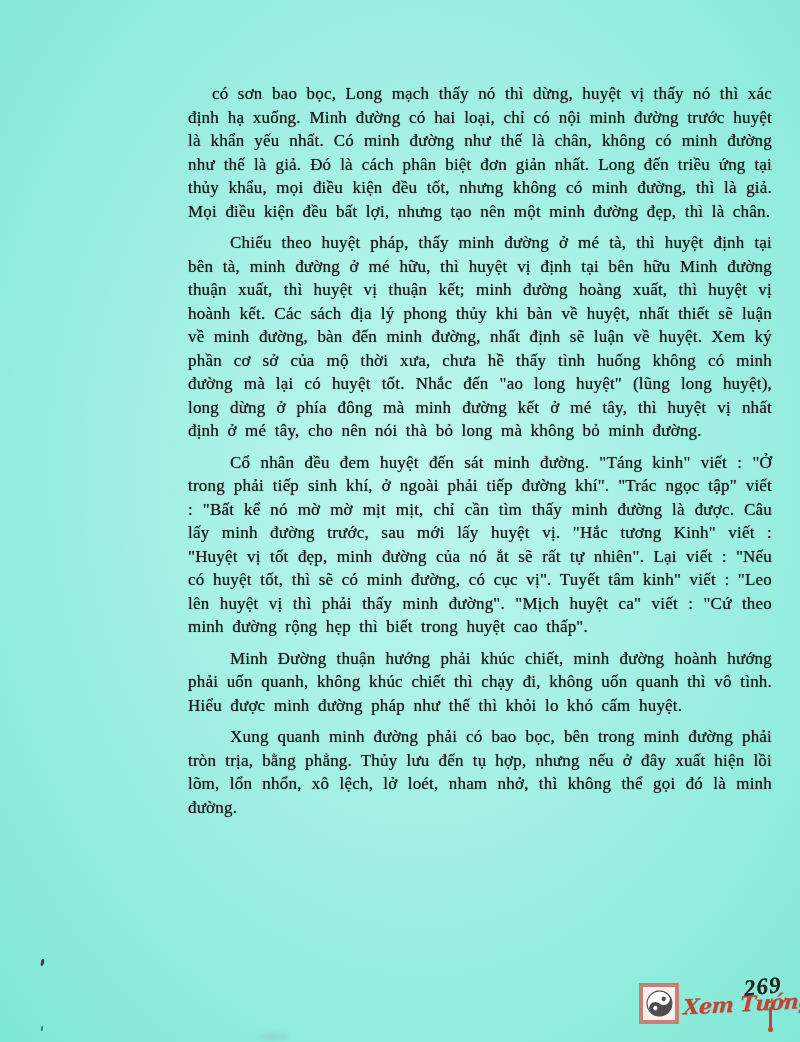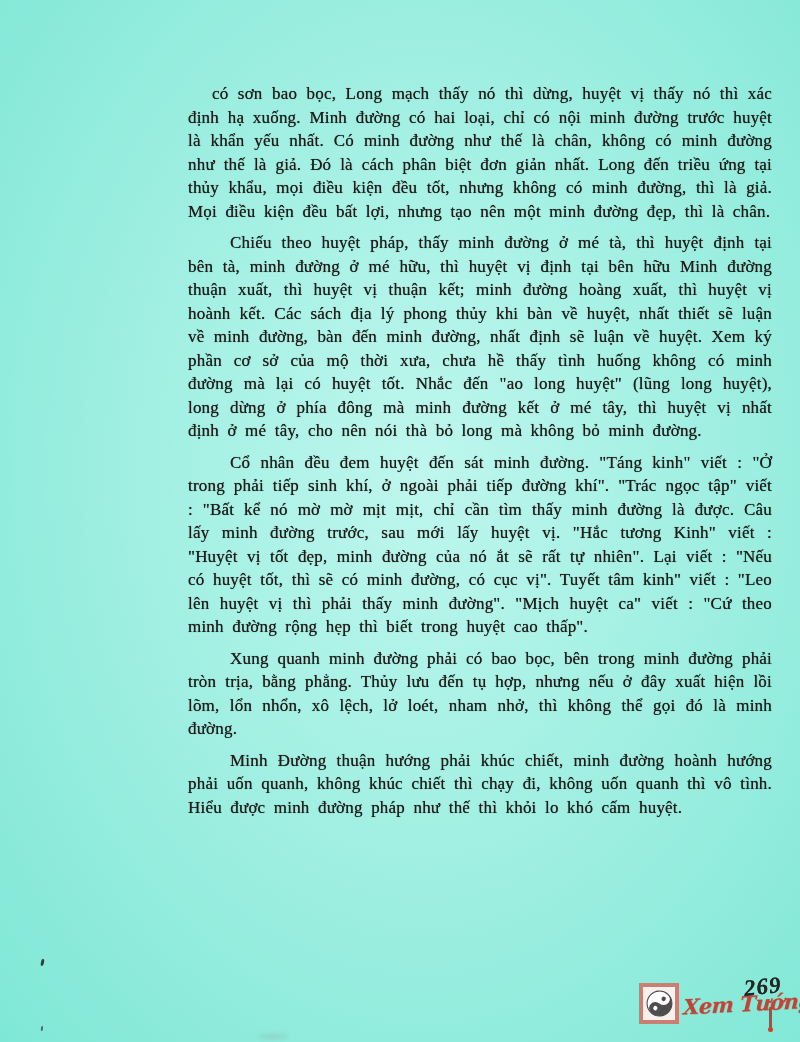--- a/index.html
+++ b/index.html
@@ -130,22 +130,22 @@
 </style>
 </head>
 <body>
 
 <div class="scan-page">
 
   <div class="text-block">
     <p class="para">có sơn bao bọc, Long mạch thấy nó thì dừng, huyệt vị thấy nó thì xác định hạ xuống. Minh đường có hai loại, chỉ có nội minh đường trước huyệt là khẩn yếu nhất. Có minh đường như thế là chân, không có minh đường như thế là giả. Đó là cách phân biệt đơn giản nhất. Long đến triều ứng tại thủy khẩu, mọi điều kiện đều tốt, nhưng không có minh đường, thì là giả. Mọi điều kiện đều bất lợi, nhưng tạo nên một minh đường đẹp, thì là chân.</p>
     <p class="para">Chiếu theo huyệt pháp, thấy minh đường ở mé tà, thì huyệt định tại bên tà, minh đường ở mé hữu, thì huyệt vị định tại bên hữu Minh đường thuận xuất, thì huyệt vị thuận kết; minh đường hoàng xuất, thì huyệt vị hoành kết. Các sách địa lý phong thủy khi bàn về huyệt, nhất thiết sẽ luận về minh đường, bàn đến minh đường, nhất định sẽ luận về huyệt. Xem ký phần cơ sở của mộ thời xưa, chưa hề thấy tình huống không có minh đường mà lại có huyệt tốt. Nhắc đến "ao long huyệt" (lũng long huyệt), long dừng ở phía đông mà minh đường kết ở mé tây, thì huyệt vị nhất định ở mé tây, cho nên nói thà bỏ long mà không bỏ minh đường.</p>
     <p class="para">Cổ nhân đều đem huyệt đến sát minh đường. "Táng kinh" viết : "Ở trong phải tiếp sinh khí, ở ngoài phải tiếp đường khí". "Trác ngọc tập" viết : "Bất kể nó mờ mờ mịt mịt, chỉ cần tìm thấy minh đường là được. Câu lấy minh đường trước, sau mới lấy huyệt vị. "Hắc tương Kinh" viết : "Huyệt vị tốt đẹp, minh đường của nó ắt sẽ rất tự nhiên". Lại viết : "Nếu có huyệt tốt, thì sẽ có minh đường, có cục vị". Tuyết tâm kinh" viết : "Leo lên huyệt vị thì phải thấy minh đường". "Mịch huyệt ca" viết : "Cứ theo minh đường rộng hẹp thì biết trong huyệt cao thấp".</p>
+    <p class="para">Minh Đường thuận hướng phải khúc chiết, minh đường hoành hướng phải uốn quanh, không khúc chiết thì chạy đi, không uốn quanh thì vô tình. Hiểu được minh đường pháp như thế thì khỏi lo khó cấm huyệt.</p>
     <p class="para">Xung quanh minh đường phải có bao bọc, bên trong minh đường phải tròn trịa, bằng phẳng. Thủy lưu đến tụ hợp, nhưng nếu ở đây xuất hiện lồi lõm, lổn nhổn, xô lệch, lở loét, nham nhở, thì không thể gọi đó là minh đường.</p>
-    <p class="para">Minh Đường thuận hướng phải khúc chiết, minh đường hoành hướng phải uốn quanh, không khúc chiết thì chạy đi, không uốn quanh thì vô tình. Hiểu được minh đường pháp như thế thì khỏi lo khó cấm huyệt.</p>
   </div>
 
   <span class="artifact a1"></span>
   <span class="artifact a2"></span>
   <span class="smudge"></span>
 
   <div class="watermark">
     <div class="yy-frame">
       <svg width="27" height="27" viewBox="0 0 100 100" aria-hidden="true">
         <circle cx="50" cy="50" r="46" fill="#ffffff" stroke="#4d4d4d" stroke-width="4"></circle>

